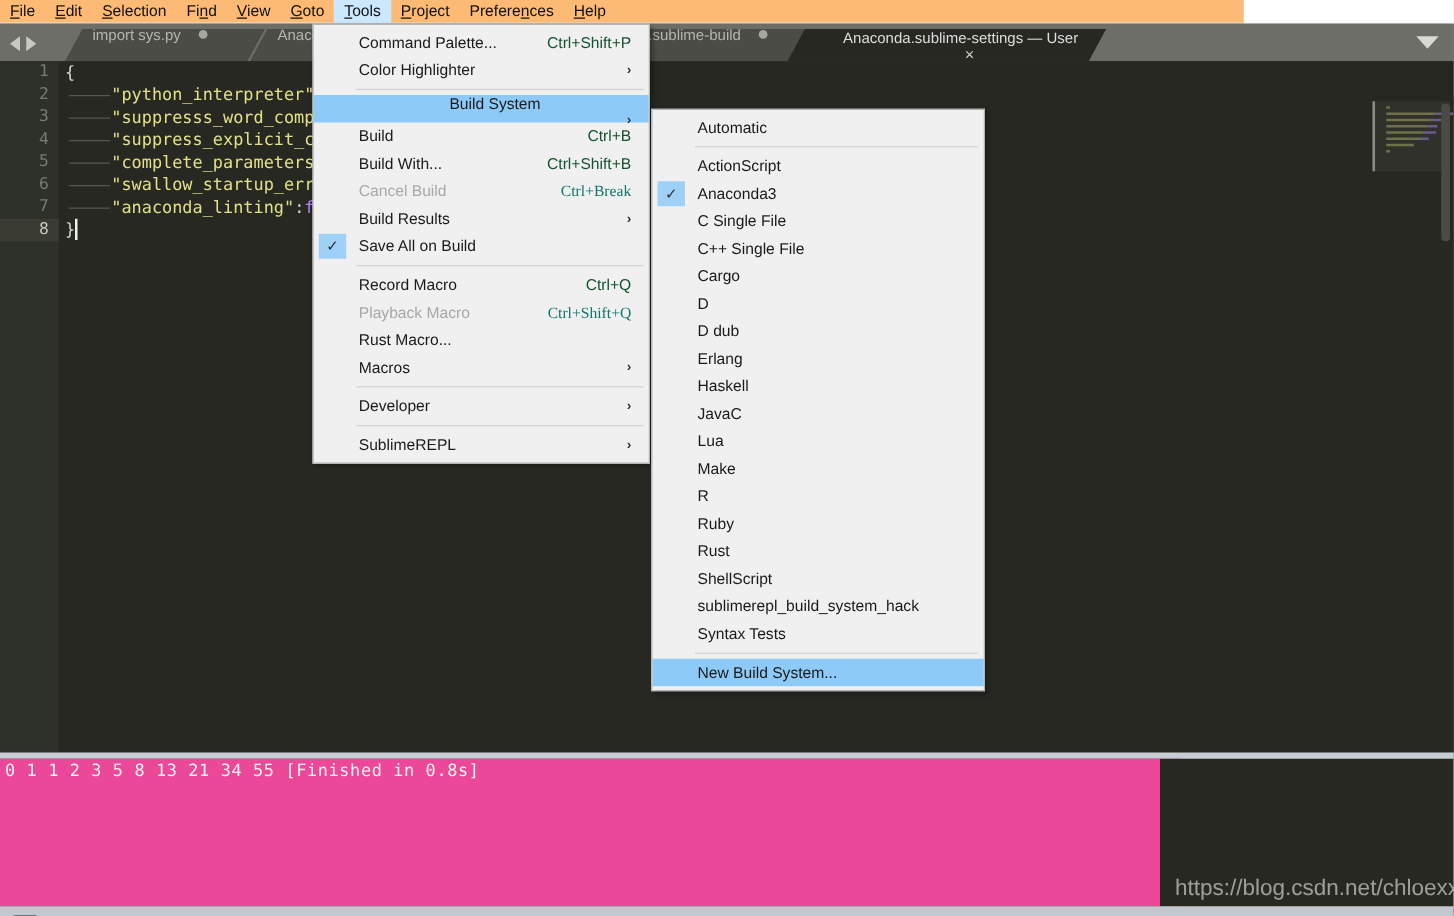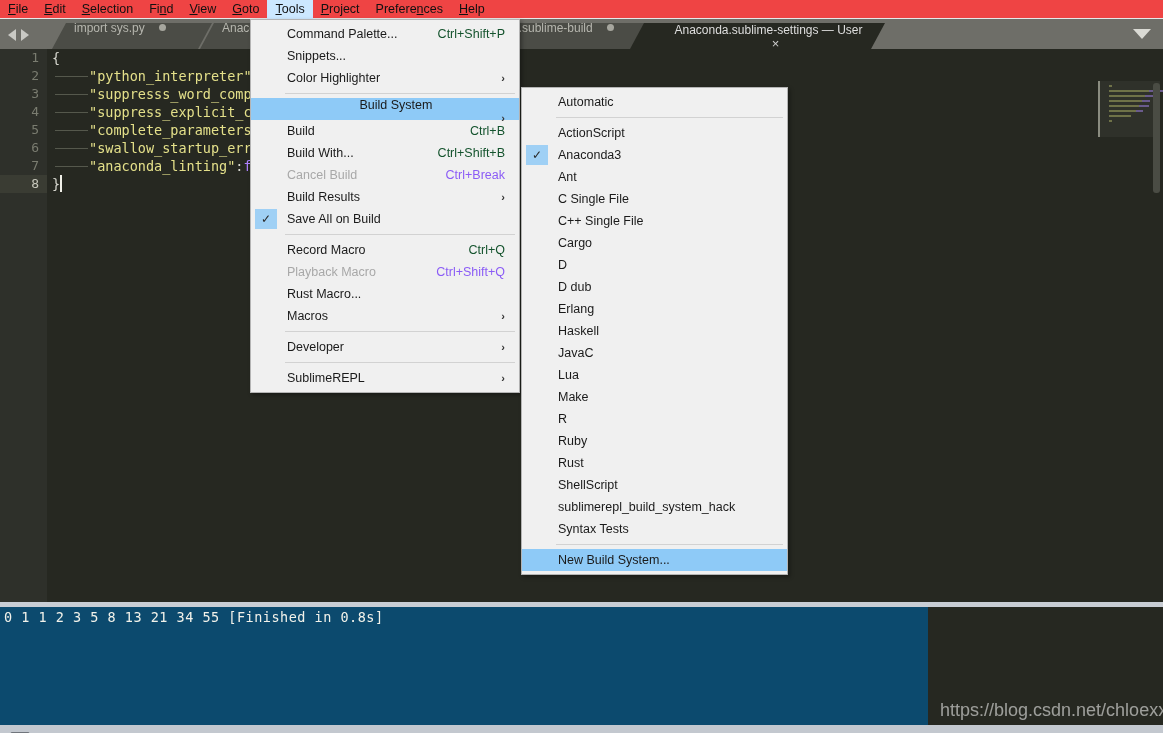--- a/index.html
+++ b/index.html
@@ -13,22 +13,22 @@
     overflow: hidden;
     font-family: "Liberation Sans", sans-serif;
     position: relative;
     -webkit-font-smoothing: antialiased;
   }
 
   
   #menubar {
     position: absolute;
     left: 0; top: 0;
-    width: 1163px; height: 19px;
-    background: #ef4444;
+    width: 995px; height: 19px;
+    background: #fdba74;
     border-bottom: 1px solid #e8e8e8;
     display: flex;
     align-items: center;
     font-size: 12.5px;
     color: #111;
     box-sizing: border-box;
   }
   .menubar-item {
     padding: 2px 8px;
     height: 19px;
@@ -212,21 +212,21 @@
   #panel-divider {
     position: absolute;
     left: 0; top: 583px;
     width: 1163px; height: 5px;
     background: #c8cdd4;
   }
   #output-panel {
     position: absolute;
     left: 0; top: 588px;
     width: 944px; height: 118px;
-    background: #0c4a6e;
+    background: #ec4899;
     overflow: hidden;
   }
   #output-text {
     position: absolute;
     left: 4px; top: 2px;
     font-family: "DejaVu Sans Mono", monospace;
     font-size: 13.5px;
     color: #f2f2ea;
     white-space: pre;
     letter-spacing: 0.5px;
@@ -305,21 +305,21 @@
     box-sizing: border-box;
     white-space: nowrap;
   }
   .menu-item.highlight { background: #8ecaf7; flex-direction: column; }
   .menu-item.disabled { color: #a8a8a8; }
   .menu-item .shortcut {
     margin-left: auto;
     font-size: 12.5px;
     color: #14532d;
   }
-  .menu-item.disabled .shortcut { color: #8b5cf6; }
+  .menu-item.disabled .shortcut { color: #0f766e; font-family: Liberation Serif, serif; }
   .menu-item .arrow {
     margin-left: auto;
     font-size: 11px;
     color: #333;
     font-weight: bold;
     padding-left: 10px;
   }
   .menu-sep {
     height: 1px;
     background: #d2d2d2;
@@ -488,23 +488,20 @@
     <div id="status-syntax">JSON</div>
   </div>
 </div>
 
 <div class="menu" id="tools-menu">
   <div class="menu-item">
     <span>Command Palette...</span>
     <span class="shortcut">Ctrl+Shift+P</span>
   </div>
   <div class="menu-item">
-    <span>Snippets...</span>
-  </div>
-  <div class="menu-item">
     <span>Color Highlighter</span>
     <span class="arrow">›</span>
   </div>
   <div class="menu-sep"></div>
   <div class="menu-item highlight">
     <span>Build System</span>
     <span class="arrow">›</span>
   </div>
   <div class="menu-item">
     <span>Build</span>
@@ -560,23 +557,20 @@
   </div>
   <div class="menu-sep"></div>
   <div class="submenu-item">
     <span>ActionScript</span>
   </div>
   <div class="submenu-item">
     <span class="check-box">✓</span>
     <span>Anaconda3</span>
   </div>
   <div class="submenu-item">
-    <span>Ant</span>
-  </div>
-  <div class="submenu-item">
     <span>C Single File</span>
   </div>
   <div class="submenu-item">
     <span>C++ Single File</span>
   </div>
   <div class="submenu-item">
     <span>Cargo</span>
   </div>
   <div class="submenu-item">
     <span>D</span>

